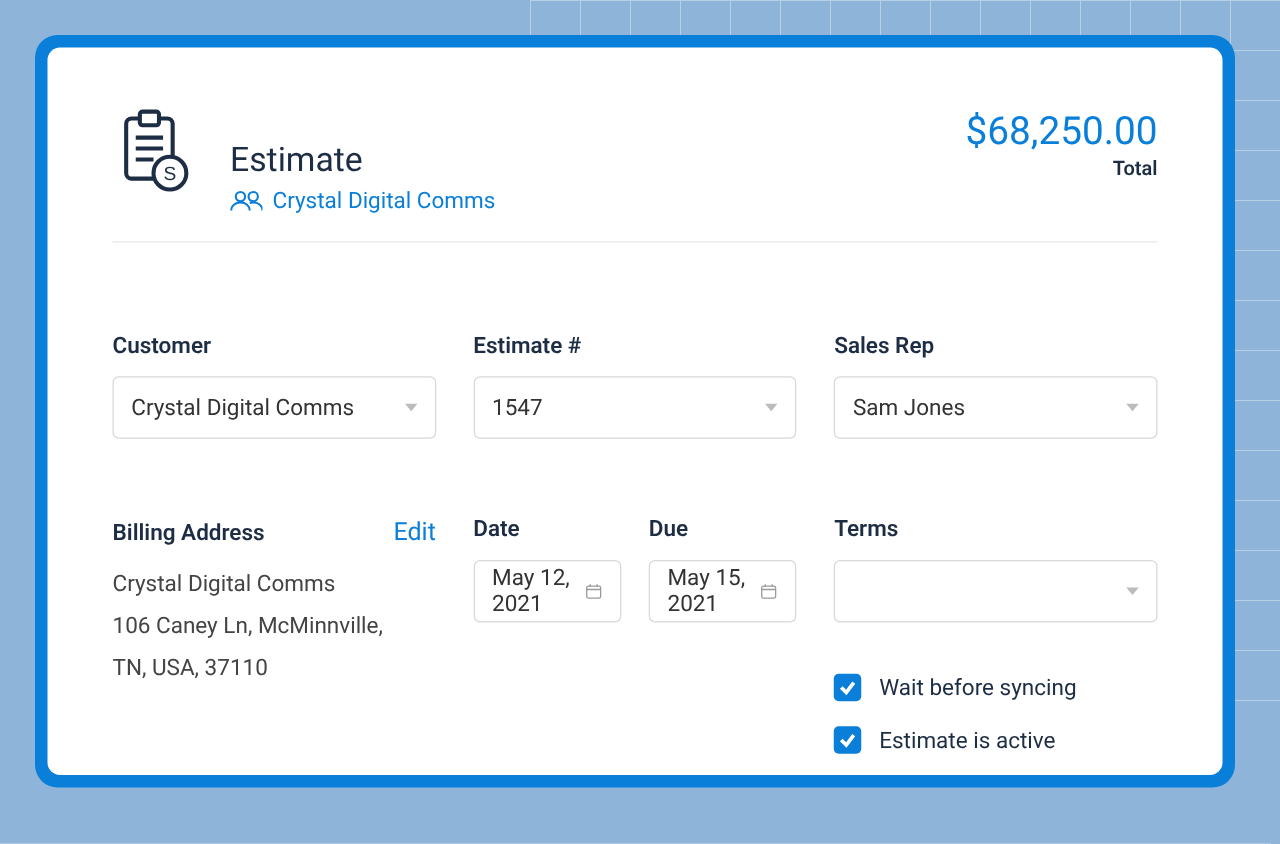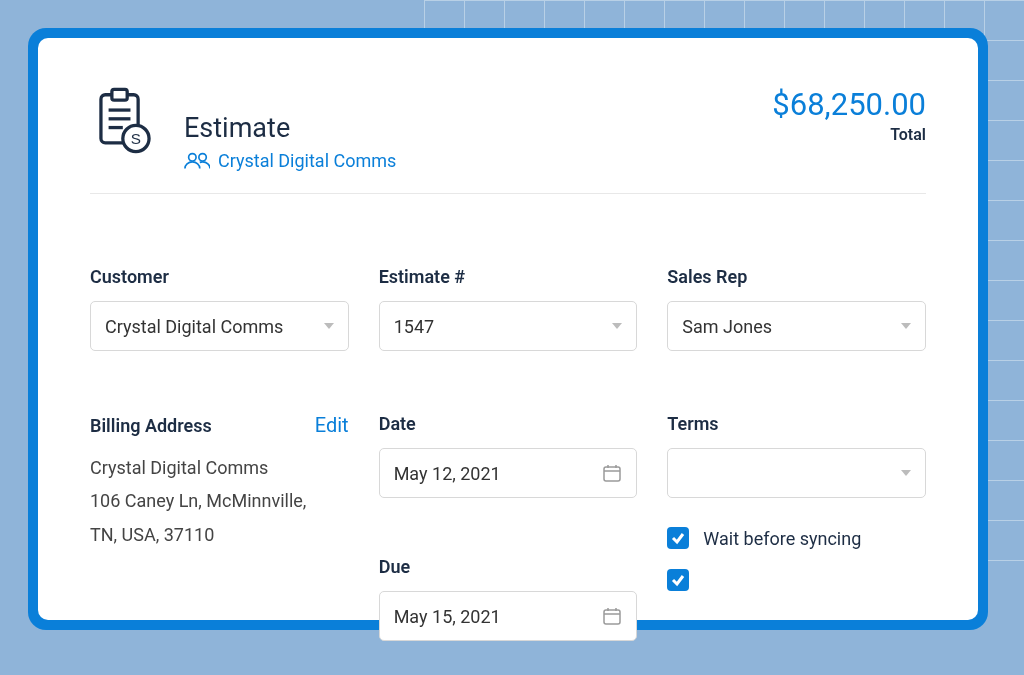--- a/index.html
+++ b/index.html
@@ -129,22 +129,22 @@
     border-right: 5px solid transparent;
     border-top: 6px solid #bcbcbc;
   }
   .date-box svg { width: 20px; height: 20px; color: #9a9a9a; }
   .address-text {
     font-size: 18px;
     color: #444;
     line-height: 1.85;
     margin-top: 8px;
   }
-  .col-mid { display: flex; flex-direction: column; gap: 22px; }
-  .col-right { display: flex; flex-direction: column; gap: 26px; justify-content: space-between; }
+  .col-mid { display: flex; gap: 22px; }
+  .col-right { display: flex; flex-direction: column; gap: 38px; justify-content: space-between; }
   .checkbox-row {
     display: flex;
     align-items: center;
     gap: 14px;
     font-size: 18px;
     color: #1d2d44;
     cursor: pointer;
   }
   .checkbox {
     width: 22px;
@@ -278,19 +278,20 @@
               </svg>
           </span>
           <span>Wait before syncing</span>
         </label>
         <label class="checkbox-row">
           <span class="checkbox">
             <svg viewBox="0 0 14 14">
                 <polyline points="2,7 6,11 12,3"></polyline>
               </svg>
           </span>
+          <span>Estimate is active</span>
         </label>
       </div>
     </div>
 
   </div>
 
 </div>
 
 </body></html>

